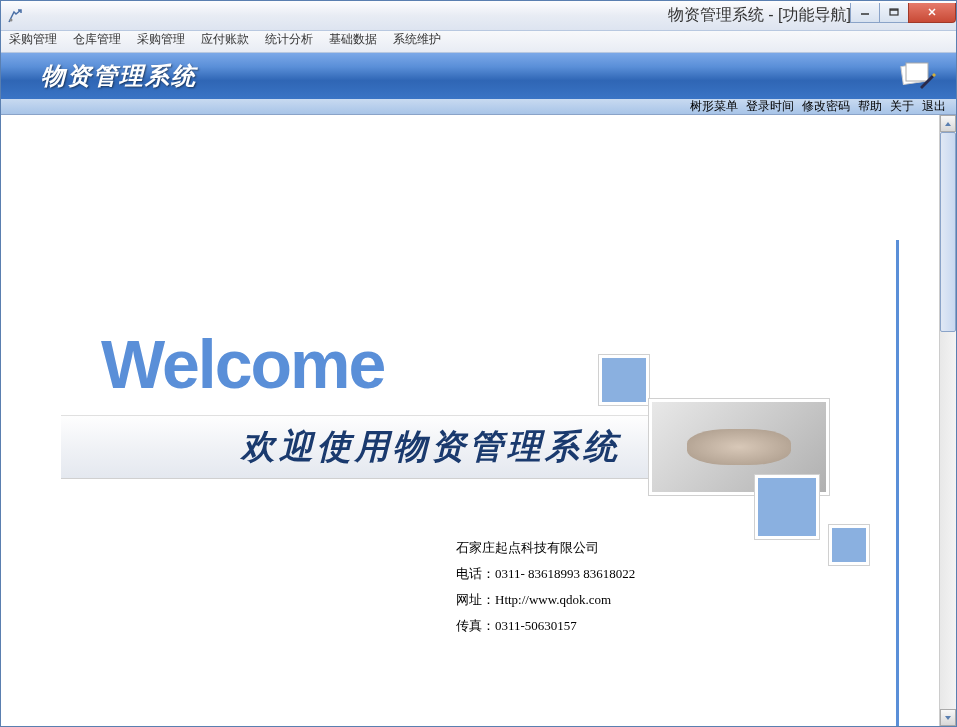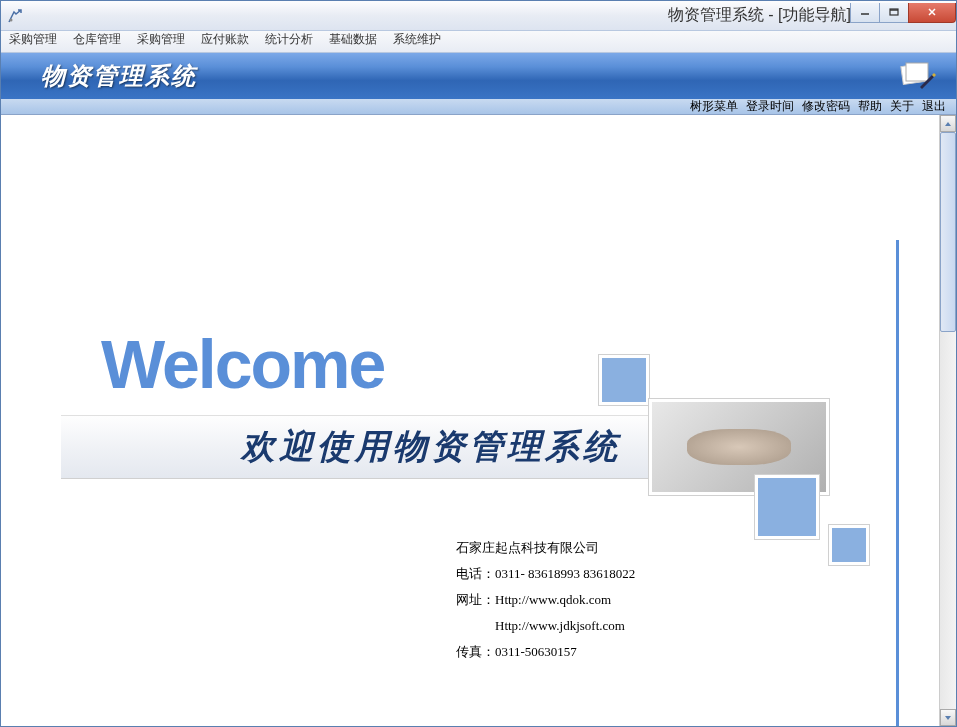--- a/index.html
+++ b/index.html
@@ -131,21 +131,20 @@
       <div class="deco-sq sq2">
           <div class="handshake"></div>
         </div>
       <div class="deco-sq sq3"></div>
       <div class="deco-sq sq4"></div>
 
       <div class="company-info">
         <div>石家庄起点科技有限公司</div>
         <div><span>电话：</span><span>0311- 83618993 83618022</span></div>
         <div><span>网址：</span><span>Http://www.qdok.com</span></div>
-        <div style="padding-left:3em;"><span>Http://www.jdkjsoft.com</span></div>
         <div><span>传真：</span><span>0311-50630157</span></div>
       </div>
     </div>
     <div class="vscroll">
       <div class="vscroll-btn">
           <svg width="8" height="8" viewBox="0 0 8 8">
             <path d="M4 2 L7 6 L1 6 Z" fill="#5a7fb0"></path>
           </svg>
         </div>
       <div class="vscroll-track">

